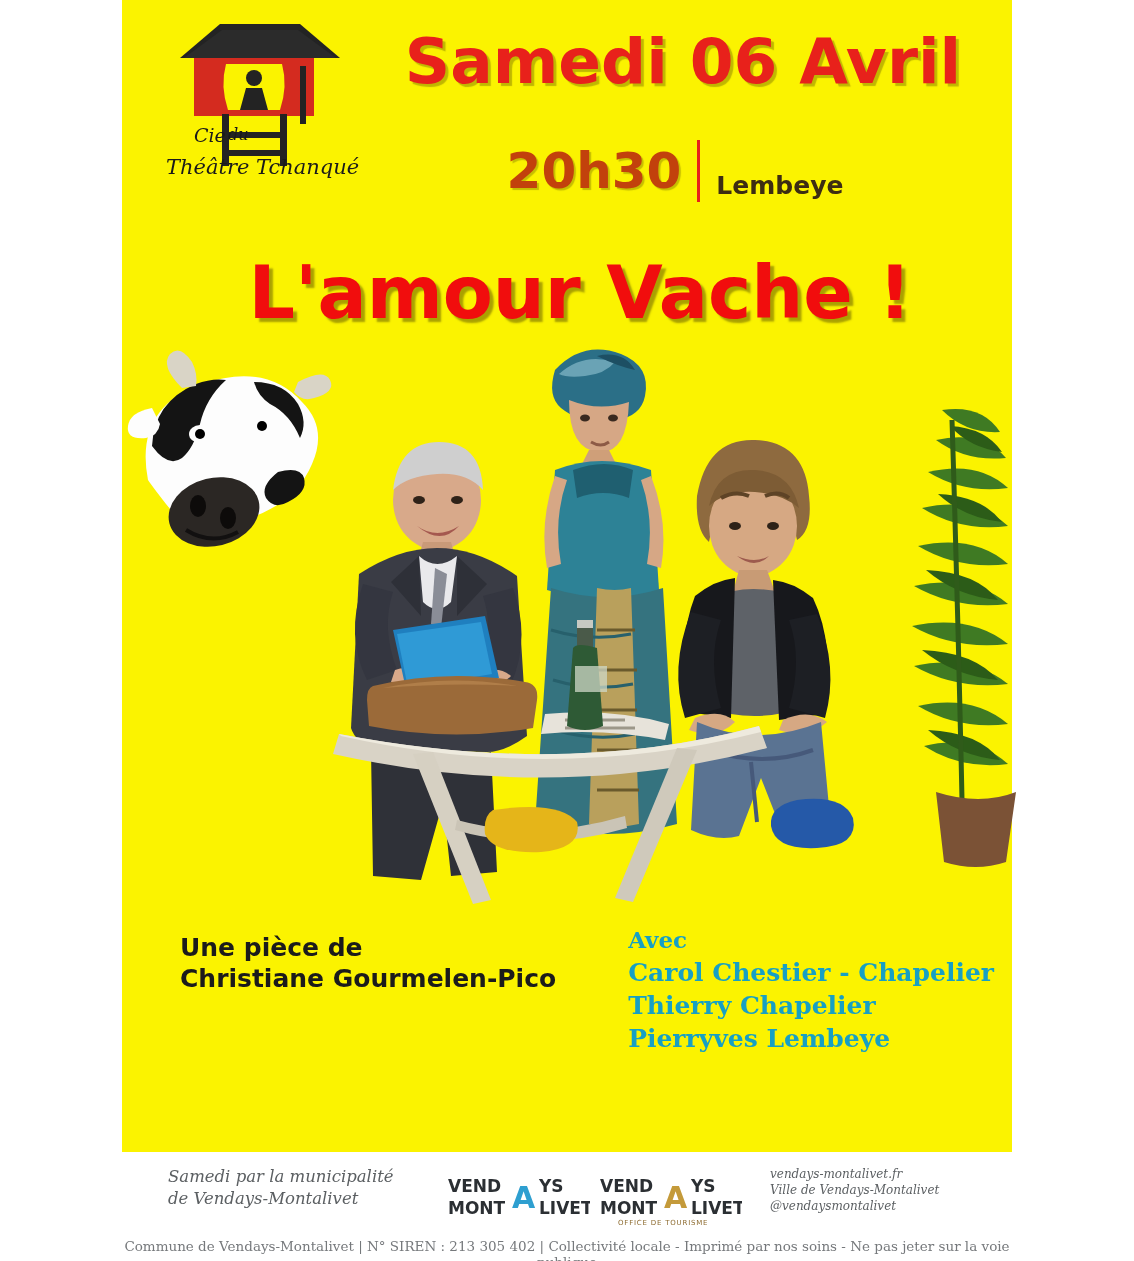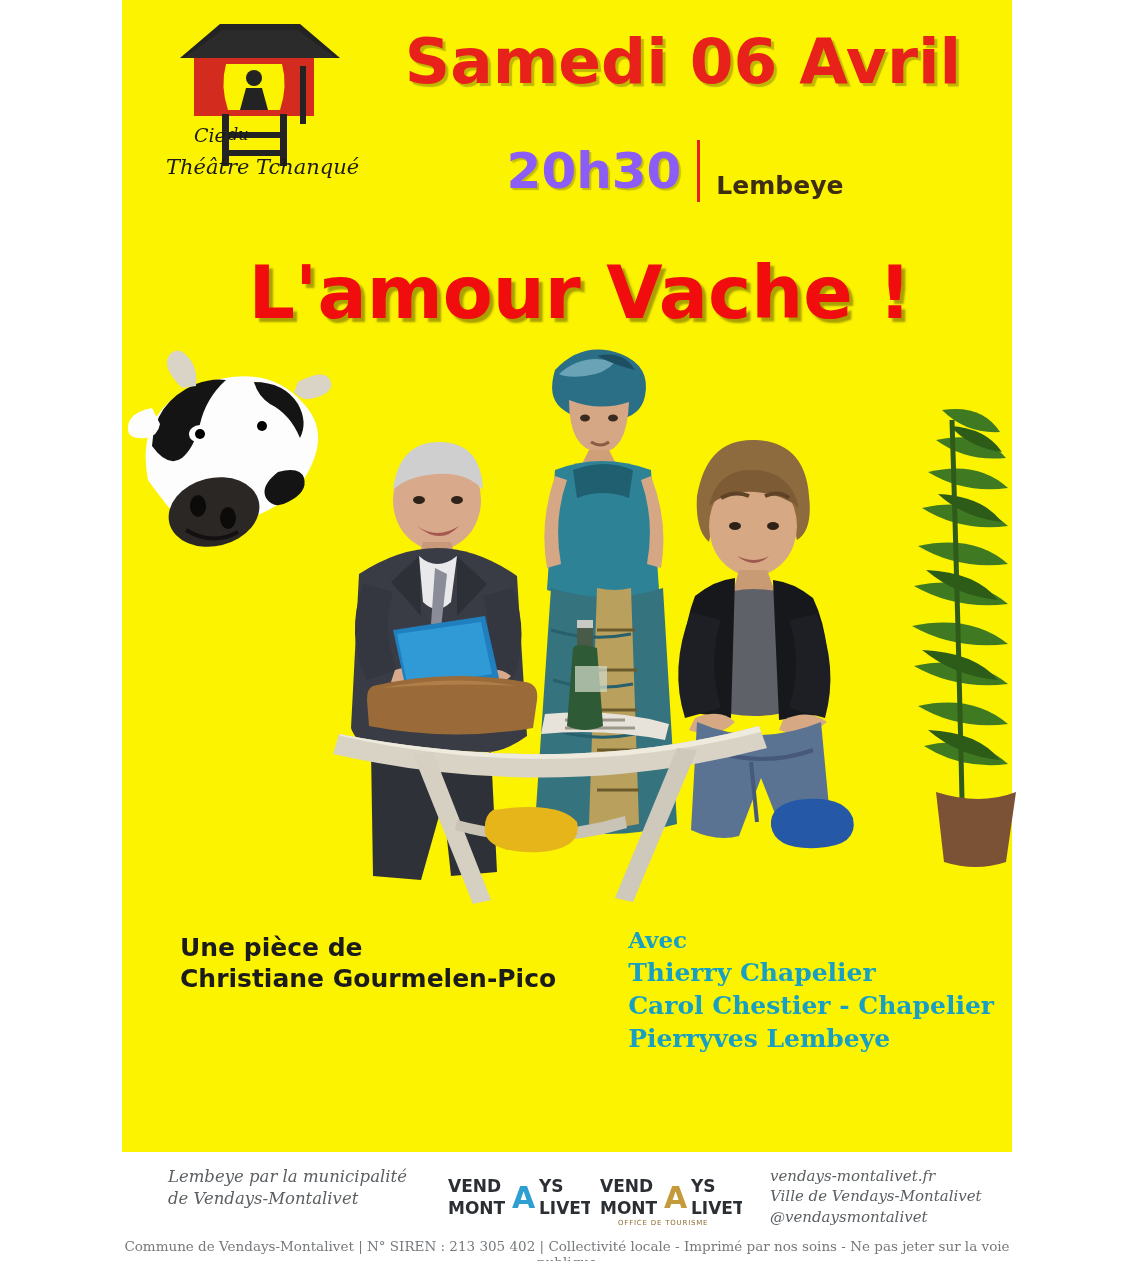--- a/index.html
+++ b/index.html
@@ -66,21 +66,21 @@
     width: 640px;
     display: flex;
     align-items: center;
     justify-content: center;
   }
   .time-txt {
     font-family: "DejaVu Sans", sans-serif;
     font-weight: bold;
     font-size: 50px;
     line-height: 1;
-    color: #8b5cf6;
+    color: #c2410c;
     text-shadow: 2px 2px 1px rgba(120,110,0,0.4);
     text-align: center;
   }
   .time-sep {
     width: 3px;
     height: 62px;
     background: #e8211b;
     margin: 0 16px;
   }
   .venue {
@@ -194,21 +194,21 @@
     line-height: 1.35;
     color: #5b5f62;
     white-space: pre-line;
   }
   .site-block {
     position: absolute;
     left: 648px;
     top: 14px;
     font-family: "DejaVu Serif", serif;
     font-style: italic;
-    font-size: 15px;
+    font-size: 12px;
     line-height: 1.35;
     color: #5b5f62;
     white-space: pre-line;
   }
   .legal {
     position: absolute;
     left: 0;
     top: 86px;
     width: 890px;
     text-align: center;
@@ -442,28 +442,28 @@
         <path d="M44 392 q44 14 80 0 l-10 70 q-30 10 -62 0 z" fill="#7b5236"></path>
       </svg>
     </div>
   </div>
 
   <div class="piece-credit">Une pièce de
 Christiane Gourmelen-Pico</div>
 
   <div class="cast">
     <div class="cast-head">Avec</div>
+    <div>Carol Chestier - Chapelier</div>
     <div>Thierry Chapelier</div>
-    <div>Carol Chestier - Chapelier</div>
     <div>Pierryves Lembeye</div>
   </div>
 
   <div class="footer">
     <div class="footer-inner">
-      <div class="offered">Lembeye par la municipalité
+      <div class="offered">Samedi par la municipalité
 de Vendays-Montalivet</div>
 
       <div class="town-logo one">
         <svg width="150" height="62" viewBox="0 0 150 62" xmlns="http://www.w3.org/2000/svg">
           <text x="8" y="24" font-family="DejaVu Sans, sans-serif" font-weight="bold" font-size="17" fill="#2b2f33">VEND</text>
           <text x="8" y="46" font-family="DejaVu Sans, sans-serif" font-weight="bold" font-size="17" fill="#2b2f33">MONT</text>
           <text x="99" y="24" font-family="DejaVu Sans, sans-serif" font-weight="bold" font-size="17" fill="#2b2f33">YS</text>
           <text x="99" y="46" font-family="DejaVu Sans, sans-serif" font-weight="bold" font-size="17" fill="#2b2f33">LIVET</text>
           <text x="72" y="40" font-family="DejaVu Sans, sans-serif" font-weight="bold" font-size="30" fill="#2e9fd0">A</text>
         </svg>

